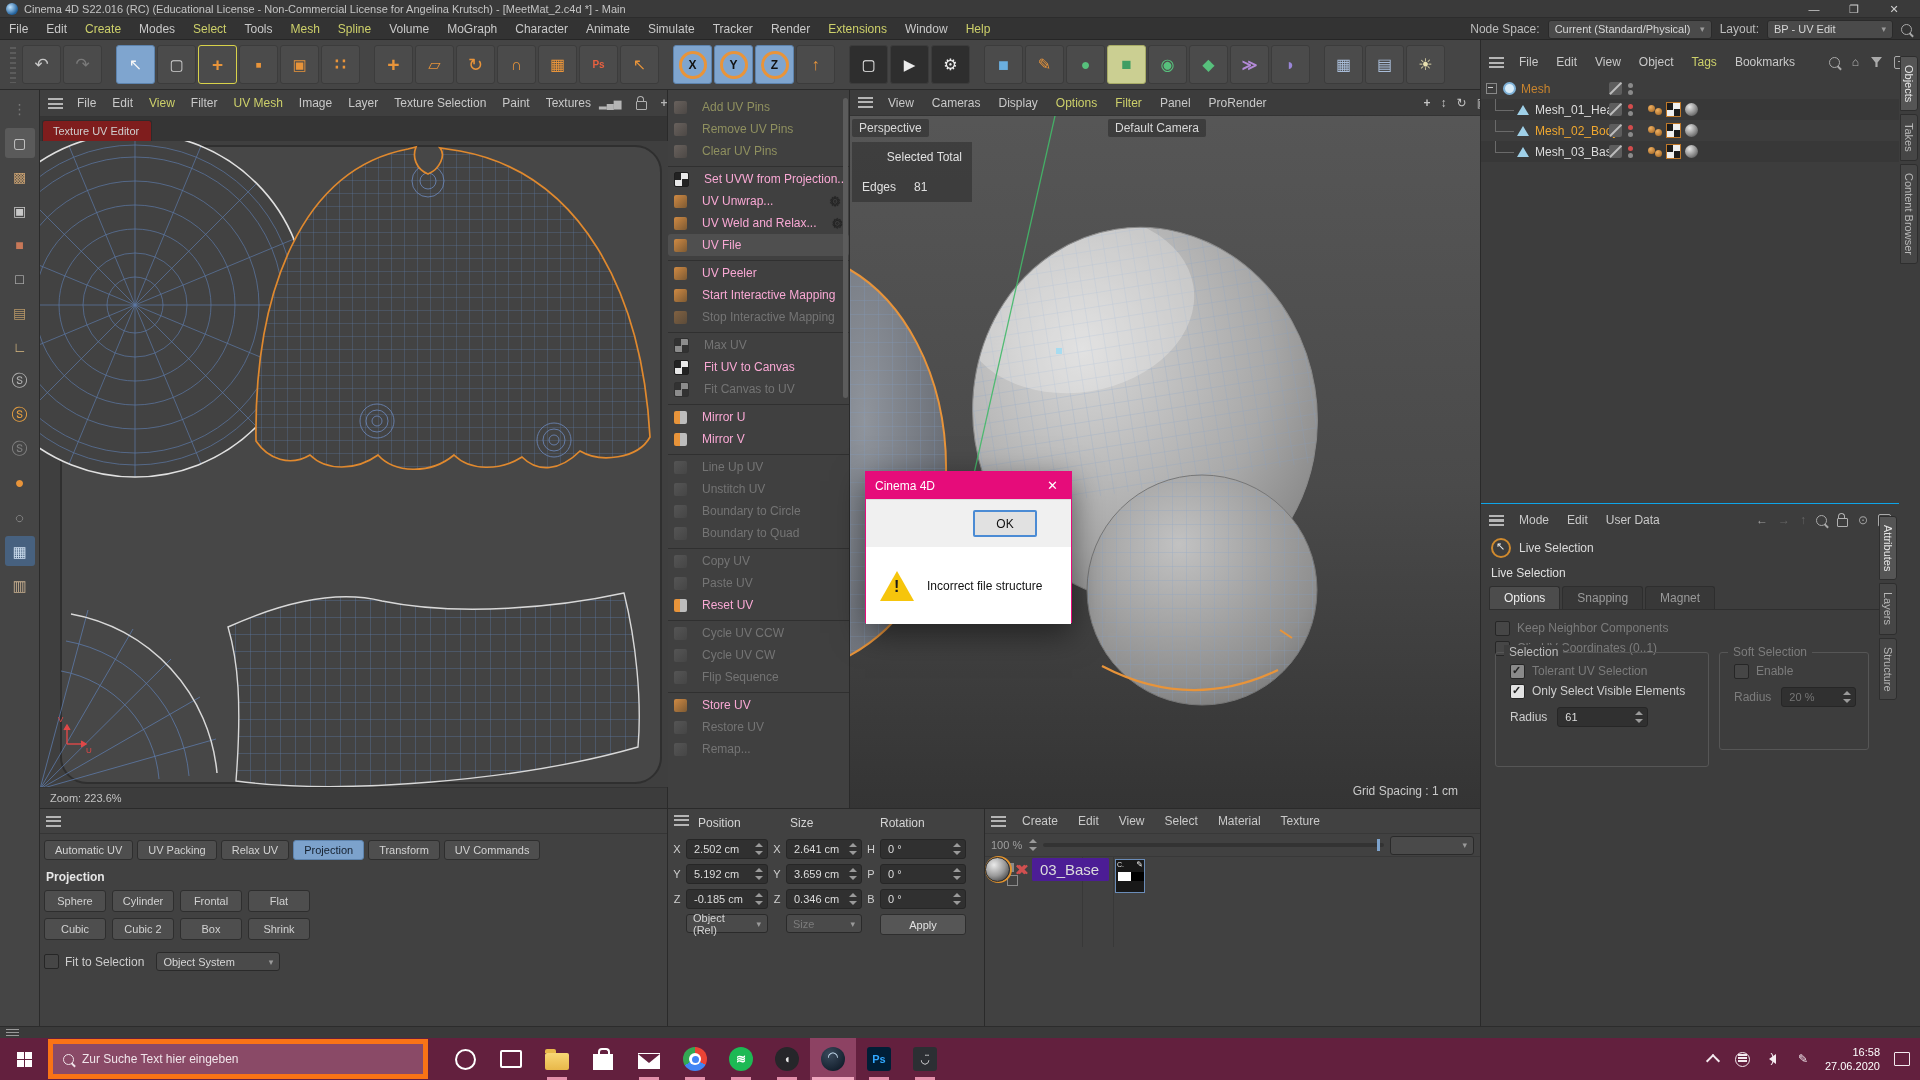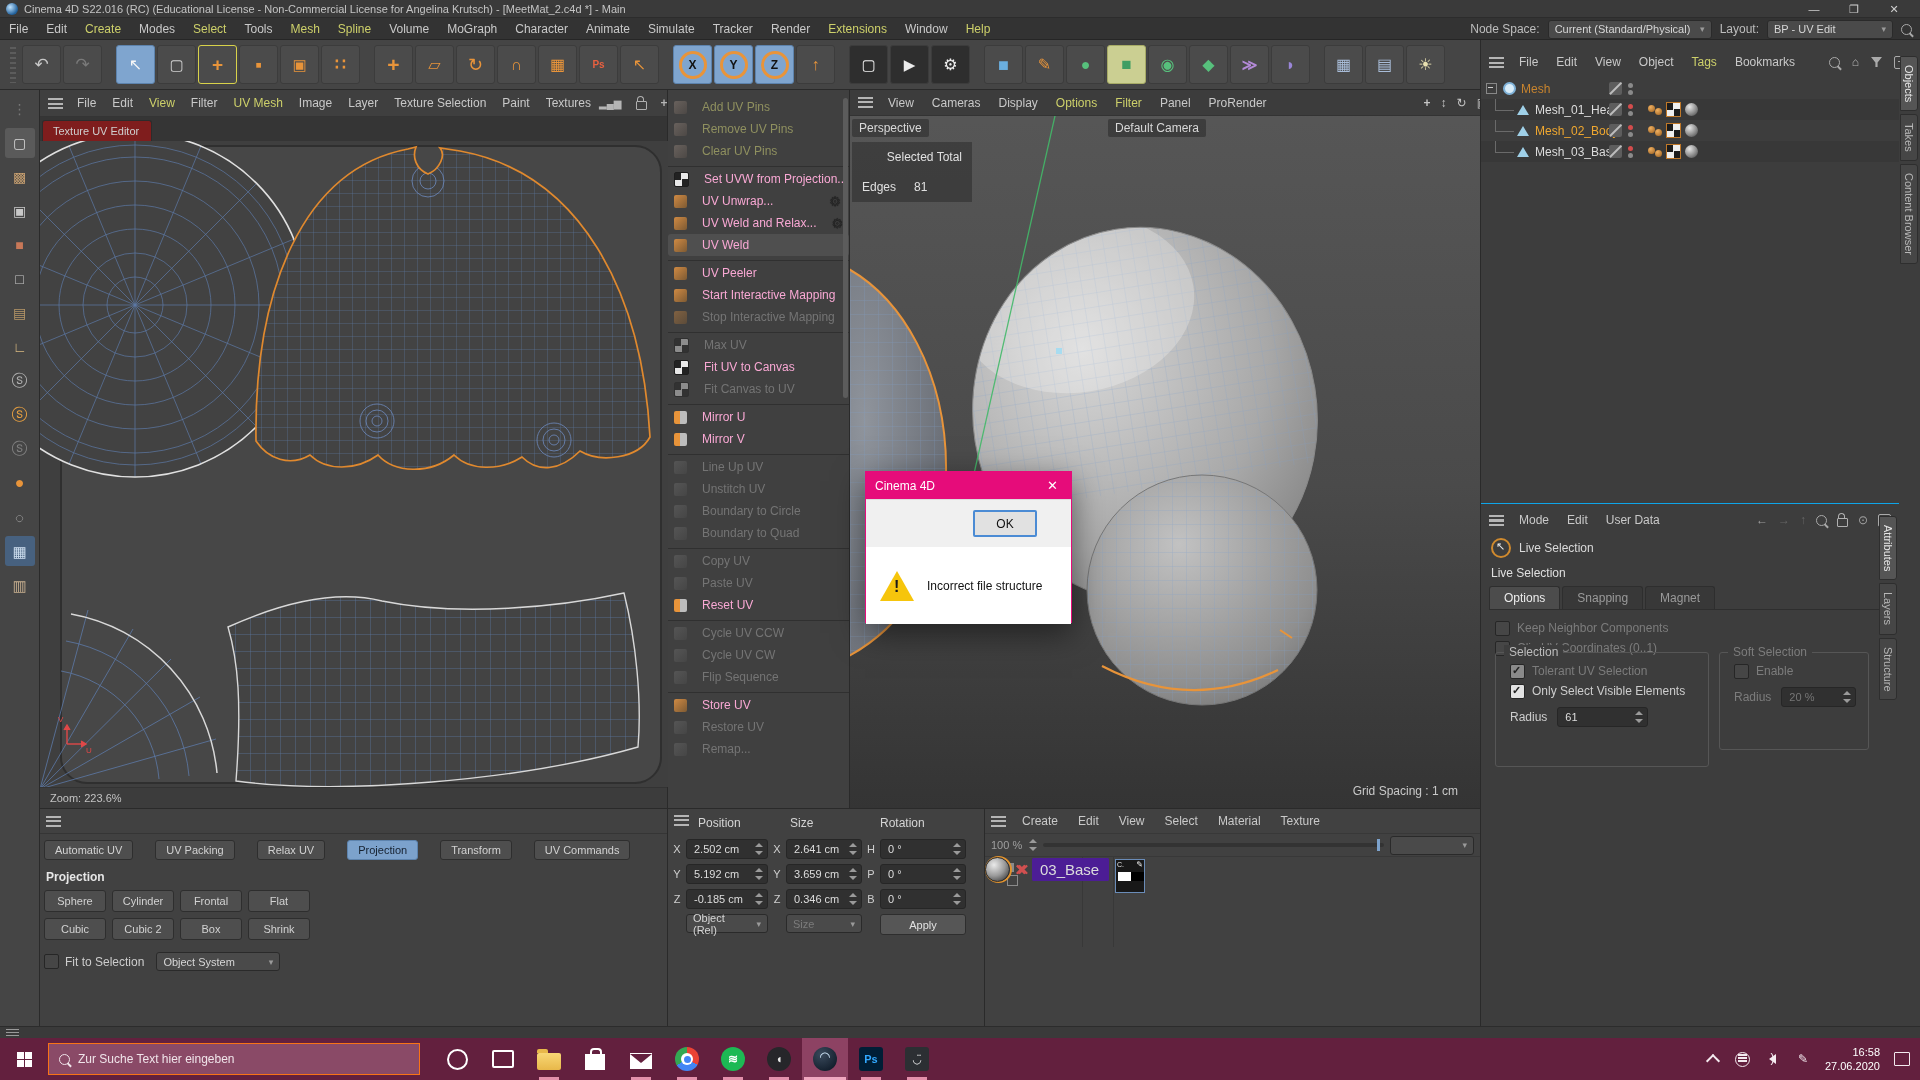--- a/index.html
+++ b/index.html
@@ -145,21 +145,21 @@
   .radrow.dim{color:#7c7c7c}
   .field{background:#303030;border:1px solid #262626;color:#ddd;height:18px;border-radius:3px;padding:0 4px 0 7px;font-size:11px;display:flex;align-items:center;gap:4px}
   .field.dim{color:#767676}
   .st{width:9px;height:14px;position:relative;margin-left:auto;flex:none}
   .st::before,.st::after{content:"";position:absolute;left:1px;border-left:4px solid transparent;border-right:4px solid transparent}
   .st::before{top:1px;border-bottom:4px solid #9a9a9a}
   .st::after{bottom:1px;border-top:4px solid #9a9a9a}
   
   #uvtools{left:40px;top:808px;width:628px;height:218px;background:#414141;border-top:1px solid #2a2a2a;border-right:1px solid #2a2a2a}
   #uvtools .minirow{height:24px;display:flex;align-items:center;padding:0 6px;border-bottom:1px solid #353535}
-  #btabs{display:flex;gap:22px;padding:6px 4px 0}
+  #btabs{display:flex;gap:4px;padding:6px 4px 0}
   .btab{background:#4e4e4e;border:1px solid #2e2e2e;border-radius:3px;color:#d2d2d2;font-size:11px;padding:3px 10px}
   .btab.selected{background:#7ca2cc;border-color:#5d83ad;color:#15202e}
   #projlbl{padding:10px 6px 4px;font-weight:bold;color:#e6e6e6;font-size:12px}
   #projgrid{display:grid;grid-template-columns:repeat(4,62px);gap:6px 6px;padding:2px 4px}
   .pbtn{background:#4e4e4e;border:1px solid #2e2e2e;border-radius:3px;color:#d2d2d2;font-size:11px;height:20px;display:flex;align-items:center;justify-content:center}
   #fitrow{display:flex;align-items:center;gap:6px;padding:10px 4px}
   #fitrow .flbl{font-size:12px;color:#cdcdcd}
   
   #coords{left:668px;top:808px;width:317px;height:218px;background:#414141;border-top:1px solid #2a2a2a;border-right:1px solid #2a2a2a}
   #coords .minirow{height:22px;display:flex;align-items:center;gap:10px;padding:0 6px}
@@ -192,21 +192,21 @@
   #mathdr .sq{display:inline-block;width:9px;height:9px;background:#8a8a8a;margin-left:6px}
   #mathdr .sq.o{background:transparent;border:1px solid #8a8a8a}
   
   #statusbar{left:0;top:1026px;width:1920px;height:12px;background:#3a3a3a;border-top:1px solid #2c2c2c;display:flex;align-items:center;padding-left:6px}
   #statusbar .hamb{height:7px;width:13px;background:repeating-linear-gradient(#9a9a9a 0 1.5px,transparent 1.5px 3px)}
   
   #taskbar{left:0;top:1038px;width:1920px;height:42px;background:#63203e;display:flex;align-items:center}
   #startbtn{width:48px;height:42px;display:flex;align-items:center;justify-content:center;flex:none}
   .winlogo{width:15px;height:15px;display:grid;grid-template-columns:7px 7px;grid-gap:1px}
   .winlogo b{background:#fff;width:7px;height:7px}
-  #tsearch{width:350px;height:30px;background:#8a4a67;border:1px solid #f97316;display:flex;align-items:center;gap:8px;padding:0 10px;color:#f0e4ea;font-size:12px}
+  #tsearch{width:350px;height:30px;background:#8a4a67;border:5px solid #f97316;display:flex;align-items:center;gap:8px;padding:0 10px;color:#f0e4ea;font-size:12px}
   #tsearch .i-mag{border-color:#f0e4ea}
   #tsearch .i-mag::after{background:#f0e4ea}
   #tapps{display:flex;align-items:center;height:42px;margin-left:14px}
   .tapp{width:46px;height:42px;display:flex;align-items:center;justify-content:center;position:relative;flex:none}
   .tapp.active{background:#8d4263}
   .tapp.running::after{content:"";position:absolute;bottom:0;left:13px;right:13px;height:3px;background:#e390ab}
   .tapp.active.running::after{left:2px;right:2px;background:#f0a8c0}
   .ticon{width:24px;height:24px;position:relative}
   .tapp[data-kind="cortana"] .ticon{border:2.5px solid #fff;border-radius:50%;width:17px;height:17px}
   .tapp[data-kind="taskview"] .ticon{border:2px solid #fff;border-radius:2px;width:18px;height:14px;background:linear-gradient(90deg,transparent 0 3px,#63203e 0);}
@@ -683,21 +683,21 @@
         </div>
 
         <div class="cmd gear">
           <span class="ic warm"></span>
           <span class="lbl">UV Weld and Relax...</span>
           <span class="gear"></span>
         </div>
 
         <div class="cmd selected">
           <span class="ic warm"></span>
-          <span class="lbl">UV Weld</span>
+          <span class="lbl">UV File</span>
 
         </div>
 
         <div class="cmd sep">
           <span class="ic warm"></span>
           <span class="lbl">UV Peeler</span>
 
         </div>
 
         <div class="cmd">

